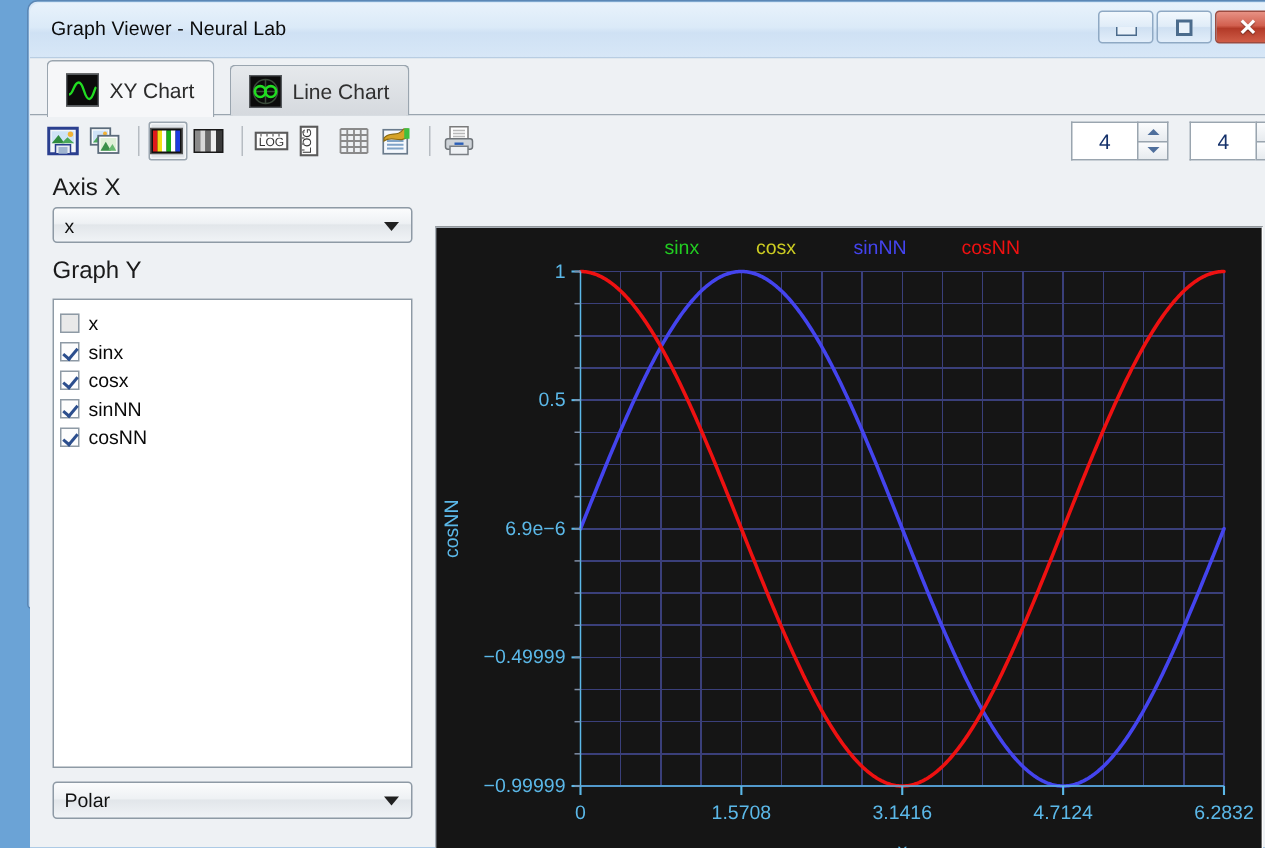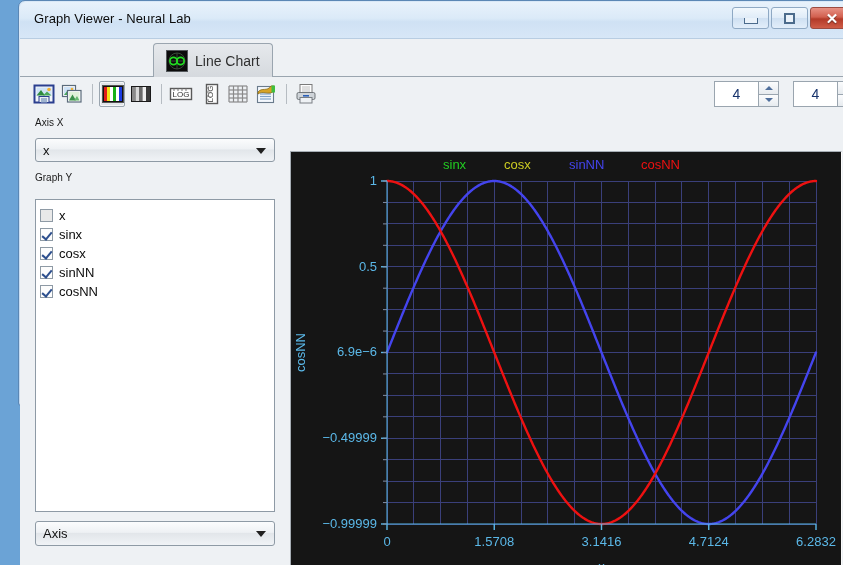--- a/index.html
+++ b/index.html
@@ -77,21 +77,21 @@
   }
   .tabicon{width:22px;height:22px;background:#0b0b0b;border:1px solid #54585c;box-sizing:border-box;display:block;}
 
   
   .toolbar{
     position:absolute;left:0;top:38px;width:840px;height:34px;
     background:#eef1f4;display:flex;align-items:center;padding-left:10px;
   }
   .tbtn{
     width:26px;height:26px;margin-right:2px;box-sizing:border-box;
-    display:flex;align-items:center;justify-content:flex-end;
+    display:flex;align-items:center;justify-content:flex-start;
     border:1px solid transparent;border-radius:2px;
   }
   .tbtn.pressed{
     border:1px solid #9aa5af;background:#e1e5e9;
     box-shadow:inset 0 0 0 1px #f4f6f8;
   }
   .tsep{width:1px;height:20px;background:#b6bcc2;margin:0 6px;}
   .spin-wrap{position:absolute;right:12px;top:4px;display:flex;gap:14px;}
   .spin{display:flex;align-items:stretch;height:26px;}
   .spin-txt{
@@ -104,21 +104,21 @@
     flex:1;border:1px solid #9aa5af;box-sizing:border-box;
     background:linear-gradient(180deg,#fbfcfd 0%,#e7ebef 100%);
     display:flex;align-items:center;justify-content:center;
   }
   .spin-b.up{border-bottom:none;}
   .arr-u{width:0;height:0;border-left:4px solid transparent;border-right:4px solid transparent;border-bottom:4px solid #4f6f9c;}
   .arr-d{width:0;height:0;border-left:4px solid transparent;border-right:4px solid transparent;border-top:4px solid #4f6f9c;}
 
   
   .leftpanel{position:absolute;left:0;top:76px;width:270px;height:448px;background:#eef1f4;}
-  .lbl{position:absolute;font-size:10px;color:#1a1a1a;}
+  .lbl{position:absolute;font-size:16px;color:#1a1a1a;}
   .combo{
     position:absolute;box-sizing:border-box;height:24px;
     border:1px solid #8e9aa5;border-radius:3px;
     background:linear-gradient(180deg,#fbfcfd 0%,#eef1f4 45%,#e2e6ea 50%,#f0f3f6 100%);
     display:flex;align-items:center;padding-left:7px;
     font-size:13px;color:#101010;
   }
   .combo .caret{
     position:absolute;right:8px;top:9px;width:0;height:0;
     border-left:5px solid transparent;border-right:5px solid transparent;border-top:6px solid #202020;
@@ -168,20 +168,29 @@
       </div>
       <div class="wbtn close">
         <div class="glyph-close">✕</div>
       </div>
     </div>
   </div>
 
   <div class="client">
 
     <div class="tabstrip">
+      <div class="tab active">
+        <span class="tabicon">
+          <svg width="20" height="20" viewBox="0 0 20 20">
+            <rect width="20" height="20" fill="#0b0b0b"></rect>
+            <path d="M1 13 C4 13 4 5 7.5 5 C11 5 11 16 14.5 16 C17 16 18 9 19 8" fill="none" stroke="#22dd22" stroke-width="1.6"></path>
+          </svg>
+        </span>
+        <span>XY Chart</span>
+      </div>
       <div class="tab inactive">
         <span class="tabicon">
           <svg width="20" height="20" viewBox="0 0 20 20">
             <rect width="20" height="20" fill="#0b0b0b"></rect>
             <circle cx="10" cy="10" r="8" fill="none" stroke="#3a4a3a" stroke-width="1"></circle>
             <line x1="10" y1="2" x2="10" y2="18" stroke="#3a4a3a" stroke-width="1"></line>
             <line x1="2" y1="10" x2="18" y2="10" stroke="#3a4a3a" stroke-width="1"></line>
             <circle cx="6.5" cy="10" r="3.6" fill="none" stroke="#22dd22" stroke-width="1.7"></circle>
             <circle cx="13.5" cy="10" r="3.6" fill="none" stroke="#22dd22" stroke-width="1.7"></circle>
           </svg>
@@ -367,21 +376,21 @@
           <span class="cb on"></span>
           <span>sinNN</span>
         </div>
         <div class="lrow">
           <span class="cb on"></span>
           <span>cosNN</span>
         </div>
       </div>
 
       <div class="combo" style="left:15px;top:406px;width:240px;height:25px;">
-        <span>Axis</span>
+        <span>Polar</span>
         <i class="caret"></i>
       </div>
     </div>
 
     <div class="splitter"></div>
 
     <div class="chartpanel">
       <svg class="chartsvg" id="chart-svg" width="550" height="432" viewBox="0 0 550 432">
           <rect x="0" y="0" width="550" height="432" fill="#151515"></rect>
           <g stroke="#3a3f7a" stroke-width="1" shape-rendering="crispEdges">

